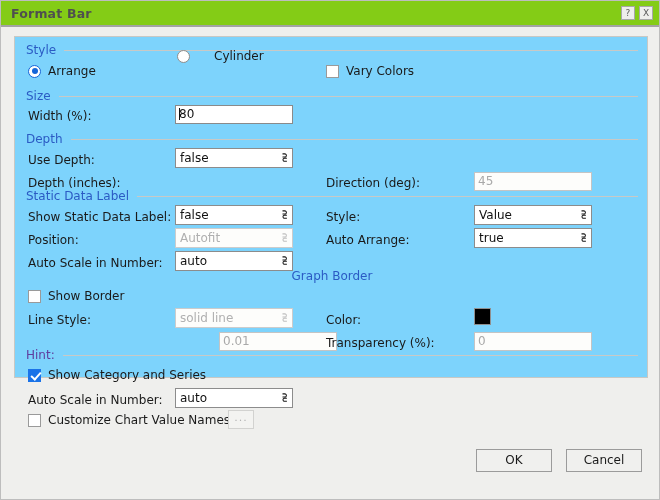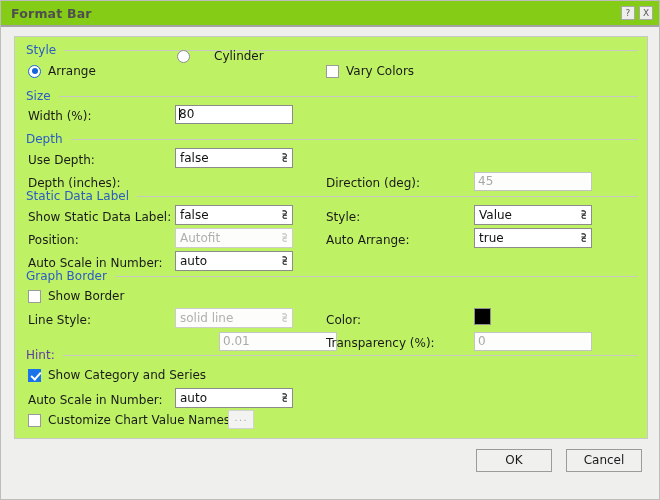--- a/index.html
+++ b/index.html
@@ -60,23 +60,23 @@
     text-align: center;
     cursor: pointer;
     font-family: "DejaVu Sans", "Liberation Sans", sans-serif;
   }
   
   .panel {
     position: absolute;
     left: 13px;
     top: 35px;
     width: 634px;
-    height: 403px;
-    box-sizing: border-box;
-    background: #bef264;
+    height: 342px;
+    box-sizing: border-box;
+    background: #7dd3fc;
     border: 1px solid #c8c8c4;
   }
   .content {
     position: relative;
     width: 100%;
     height: 100%;
   }
   
   .section {
     position: absolute;
@@ -363,21 +363,21 @@
         <span>true</span>
         <span class="chev">⫔</span>
       </div>
 
       <div class="lbl" style="left:13px; top:219px;">Auto Scale in Number:</div>
       <div class="select" style="left:160px; top:214px; width:118px;">
         <span>auto</span>
         <span class="chev">⫔</span>
       </div>
 
-      <div class="section" style="top:232px;">
+      <div class="section" style="top:232px;flex-direction:column;">
         <span class="section-label">Graph Border</span>
         <span class="section-rule"></span>
       </div>
 
       <div class="check-wrap" style="left:13px; top:252px;">
         <span class="checkbox"></span>
         <span>Show Border</span>
       </div>
 
       <div class="lbl" style="left:13px; top:276px;">Line Style:</div>

